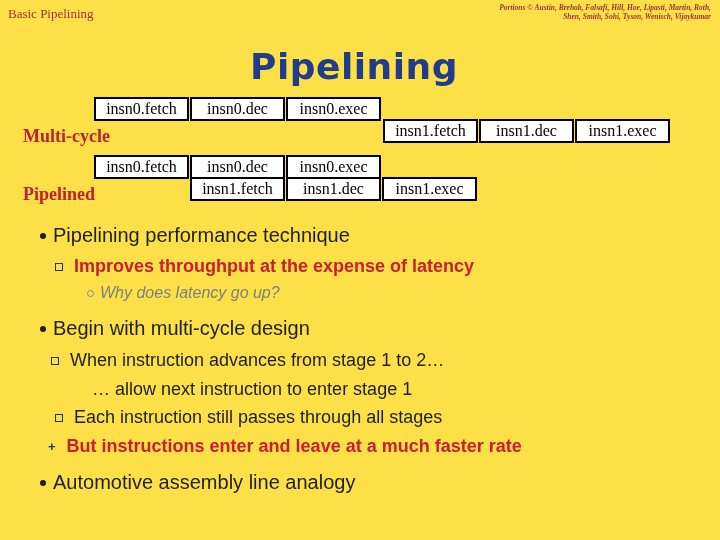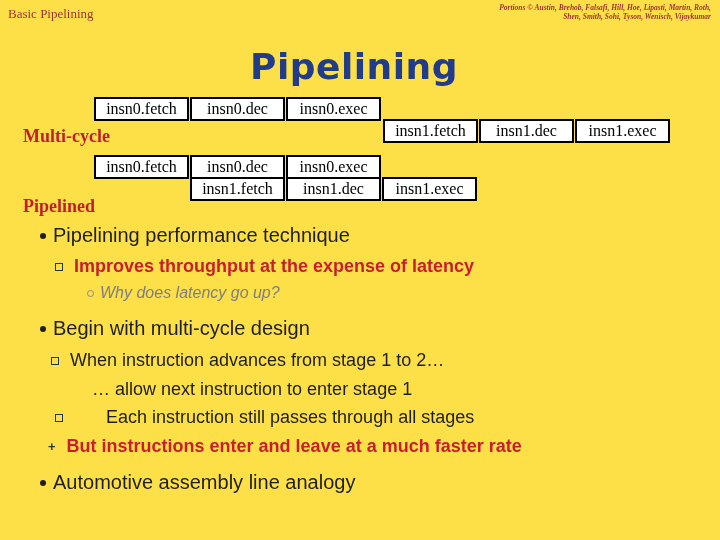--- a/index.html
+++ b/index.html
@@ -86,21 +86,21 @@
   <div class="box-row" style="left:94px;top:155px;">
     <div class="stage-box">insn0.fetch</div>
     <div class="stage-box">insn0.dec</div>
     <div class="stage-box">insn0.exec</div>
   </div>
   <div class="box-row" style="left:190px;top:177px;">
     <div class="stage-box">insn1.fetch</div>
     <div class="stage-box">insn1.dec</div>
     <div class="stage-box">insn1.exec</div>
   </div>
-  <div class="diag-label" style="top:184px;margin-top:12px;">Pipelined</div>
+  <div class="diag-label" style="top:184px;">Pipelined</div>
 
   <div class="bl t1" style="left:40px;top:224px;">
     <span class="mk-dot"></span>
     <span>Pipelining performance technique</span>
   </div>
 
   <div class="bl t2r" style="left:55px;top:256px;">
     <span class="mk-square"></span>
     <span>Improves throughput at the expense of latency</span>
   </div>
@@ -117,21 +117,21 @@
 
   <div class="bl t2" style="left:51px;top:350px;">
     <span class="mk-square"></span>
     <span>When instruction advances from stage 1 to 2…</span>
   </div>
 
   <div class="bl t2" style="left:92px;top:379px;">
     <span>… allow next instruction to enter stage 1</span>
   </div>
 
-  <div class="bl t2" style="left:55px;top:407px;gap:32px;">
+  <div class="bl t2" style="left:55px;top:407px;">
     <span class="mk-square"></span>
     <span>Each instruction still passes through all stages</span>
   </div>
 
   <div class="bl t2r" style="left:48px;top:436px;">
     <span class="mk-plus">+</span>
     <span>But instructions enter and leave at a much faster rate</span>
   </div>
 
   <div class="bl t1" style="left:40px;top:471px;">

